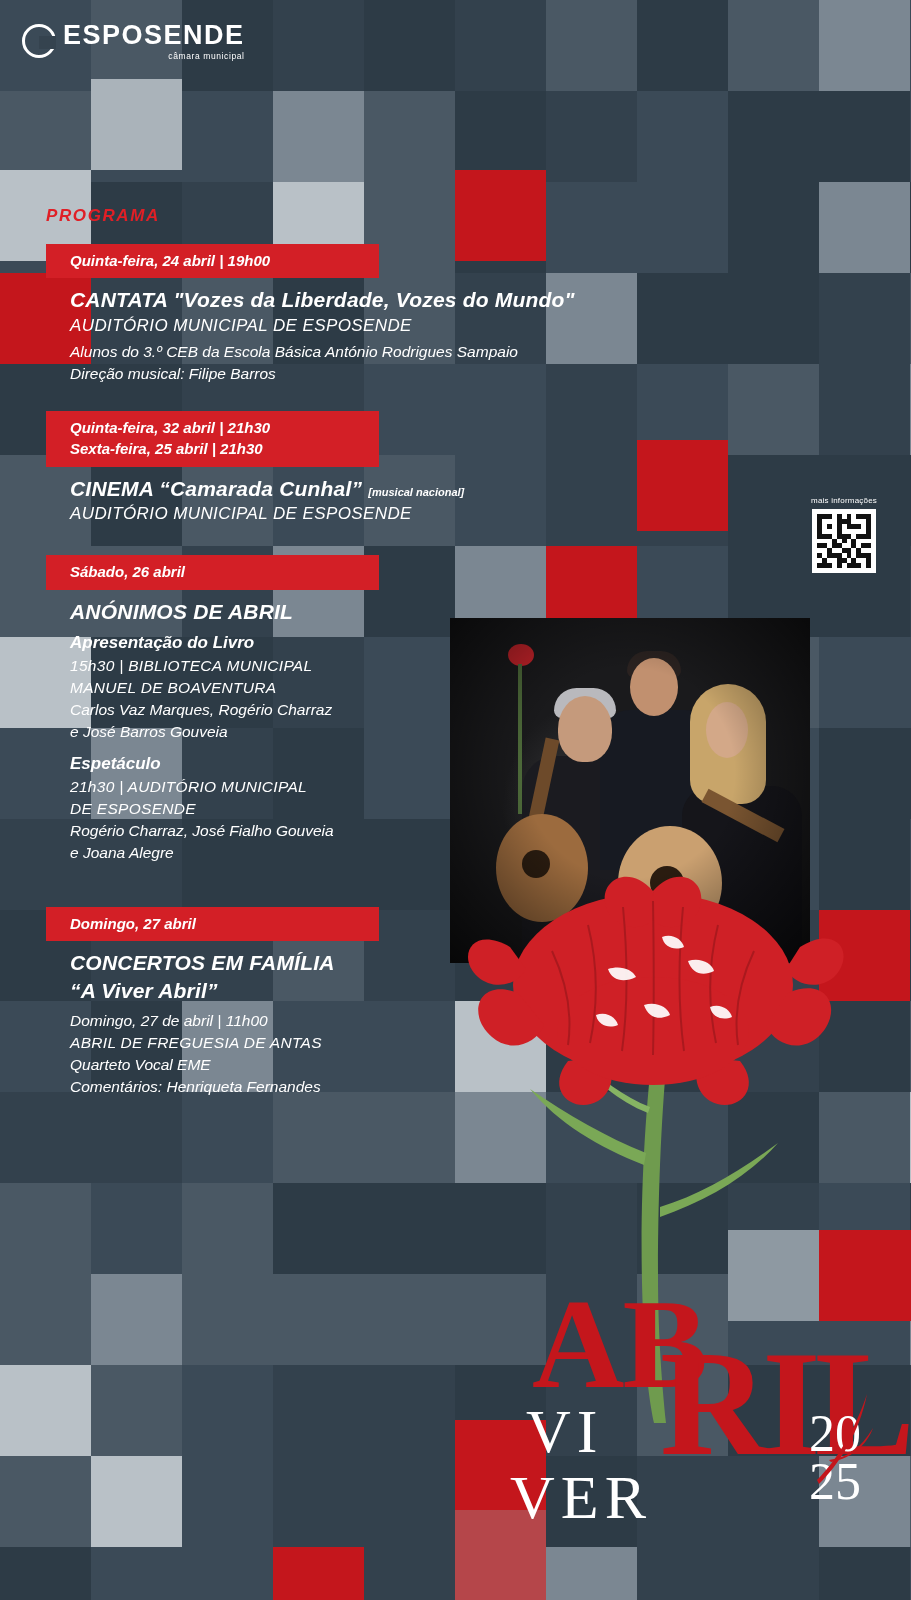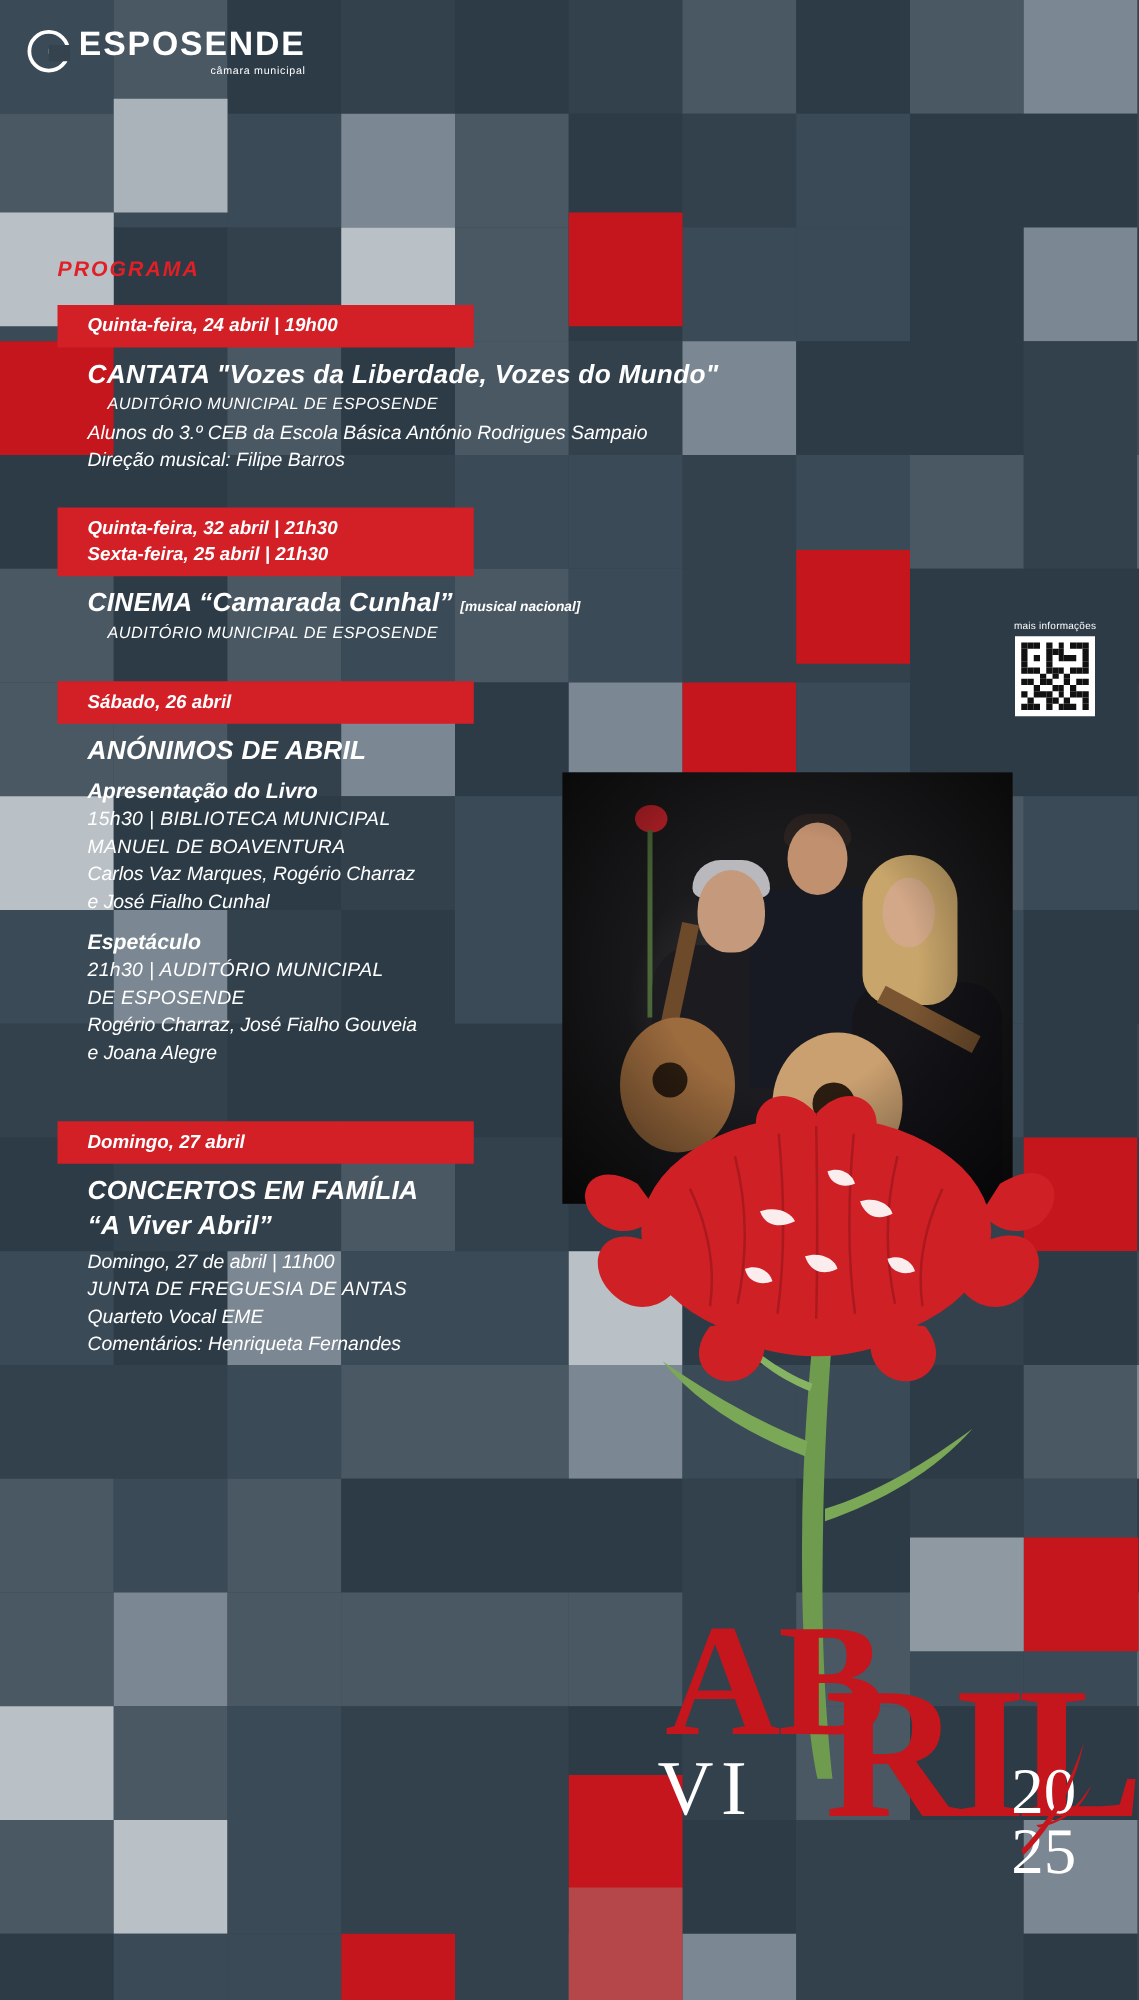--- a/index.html
+++ b/index.html
@@ -70,23 +70,22 @@
   }
   .block-body { padding-left: 24px; padding-top: 9px; }
   .ev-title {
     font-size: 21px; font-weight: 700; letter-spacing: .2px;
     line-height: 1.22; margin-bottom: 2px;
   }
   .ev-title .small {
     font-size: 11px; font-weight: 700; letter-spacing: 0;
   }
   .ev-caps {
-    font-size: 13px; font-weight: 400; letter-spacing: .4px;
+    font-size: 17px; font-weight: 400; letter-spacing: .4px;
     line-height: 1.3;
-    margin-left: 16px;
   }
   .ev-sub {
     font-size: 17px; font-weight: 700; line-height: 1.35; margin-top: 10px;
   }
   .ev-line {
     font-size: 15.5px; font-weight: 400; line-height: 1.42;
   }
   .ev-line.caps { letter-spacing: .3px; }
   .gap-sm { height: 4px; }
 
@@ -453,20 +452,21 @@
         <path d="M262 142 C272 138 282 144 284 152 C274 156 264 152 262 142 Z"></path>
         <path d="M214 72 C224 68 234 74 236 82 C226 86 216 82 214 72 Z"></path>
       </g>
     </svg>
   </div>
 
   <div id="abril">
     <div class="ab">AB</div>
     <div class="ril">RIL</div>
     <div class="vi">VI</div>
+    <div class="ver">VER</div>
     <div class="yr">
       <div>20</div>
       <div>25</div>
     </div>
     <svg class="leafspark" width="70" height="110" viewBox="0 0 70 110">
       <path d="M10 100 C30 80 50 50 58 10 C46 46 28 76 8 96 Z" fill="#c4161c"></path>
       <path d="M22 78 C44 74 58 60 64 44 C52 64 38 74 20 76 Z" fill="#c4161c"></path>
     </svg>
   </div>
 
@@ -633,38 +633,38 @@
       <div class="datebar">
         <span>Sábado, 26 abril</span>
       </div>
       <div class="block-body">
         <div class="ev-title" style="margin-bottom:8px;">ANÓNIMOS DE ABRIL</div>
 
         <div class="ev-sub" style="margin-top:0;">Apresentação do Livro</div>
         <div class="ev-line caps">15h30 | BIBLIOTECA MUNICIPAL</div>
         <div class="ev-line caps">MANUEL DE BOAVENTURA</div>
         <div class="ev-line">Carlos Vaz Marques, Rogério Charraz</div>
-        <div class="ev-line">e José Fialho Cunhal</div>
+        <div class="ev-line">e José Barros Gouveia</div>
 
         <div class="ev-sub">Espetáculo</div>
         <div class="ev-line caps">21h30 | AUDITÓRIO MUNICIPAL</div>
         <div class="ev-line caps">DE ESPOSENDE</div>
         <div class="ev-line">Rogério Charraz, José Fialho Gouveia</div>
         <div class="ev-line">e Joana Alegre</div>
       </div>
     </div>
 
     <div class="block" style="margin-top:43px;">
       <div class="datebar">
         <span>Domingo, 27 abril</span>
       </div>
       <div class="block-body">
         <div class="ev-title">CONCERTOS EM FAMÍLIA</div>
         <div class="ev-title" style="margin-bottom:6px;">“A Viver Abril”</div>
         <div class="ev-line">Domingo, 27 de abril | 11h00</div>
-        <div class="ev-line caps">JUNTA DE FREGUESIA DE ANTAS</div>
+        <div class="ev-line caps">ABRIL DE FREGUESIA DE ANTAS</div>
         <div class="ev-line">Quarteto Vocal EME</div>
         <div class="ev-line">Comentários: Henriqueta Fernandes</div>
       </div>
     </div>
   </div>
 
 </div>
 
 </body></html>

